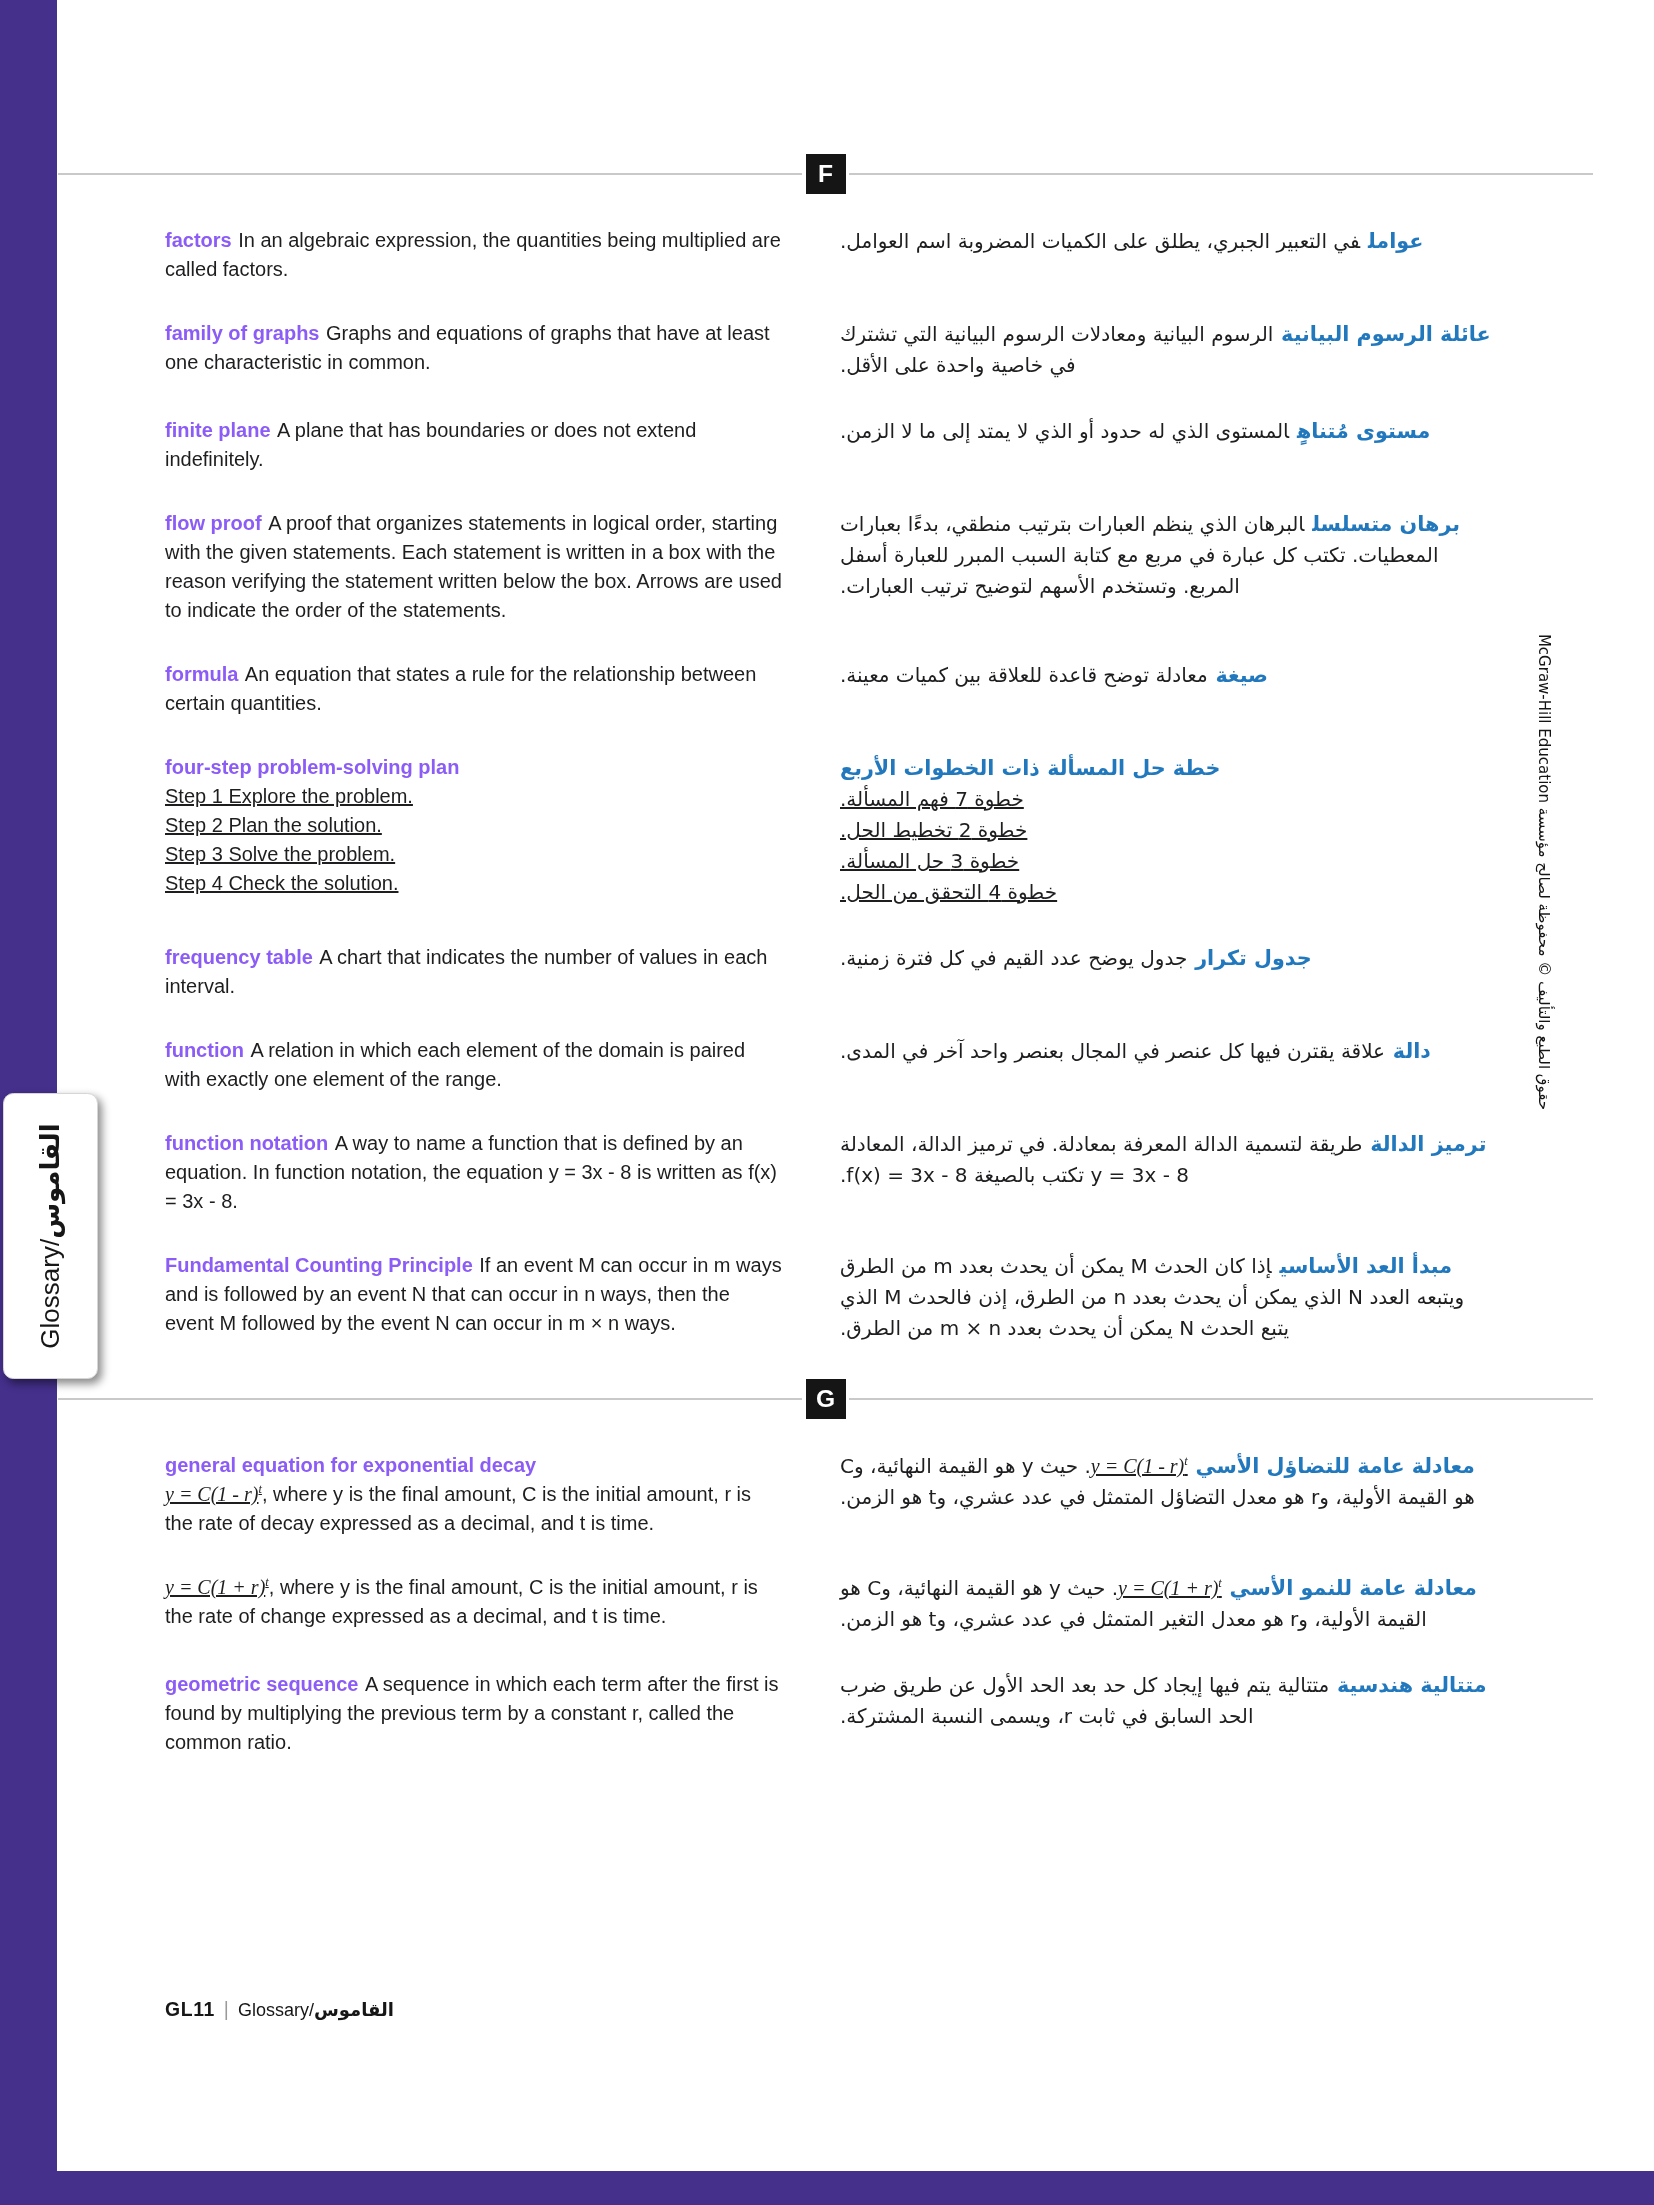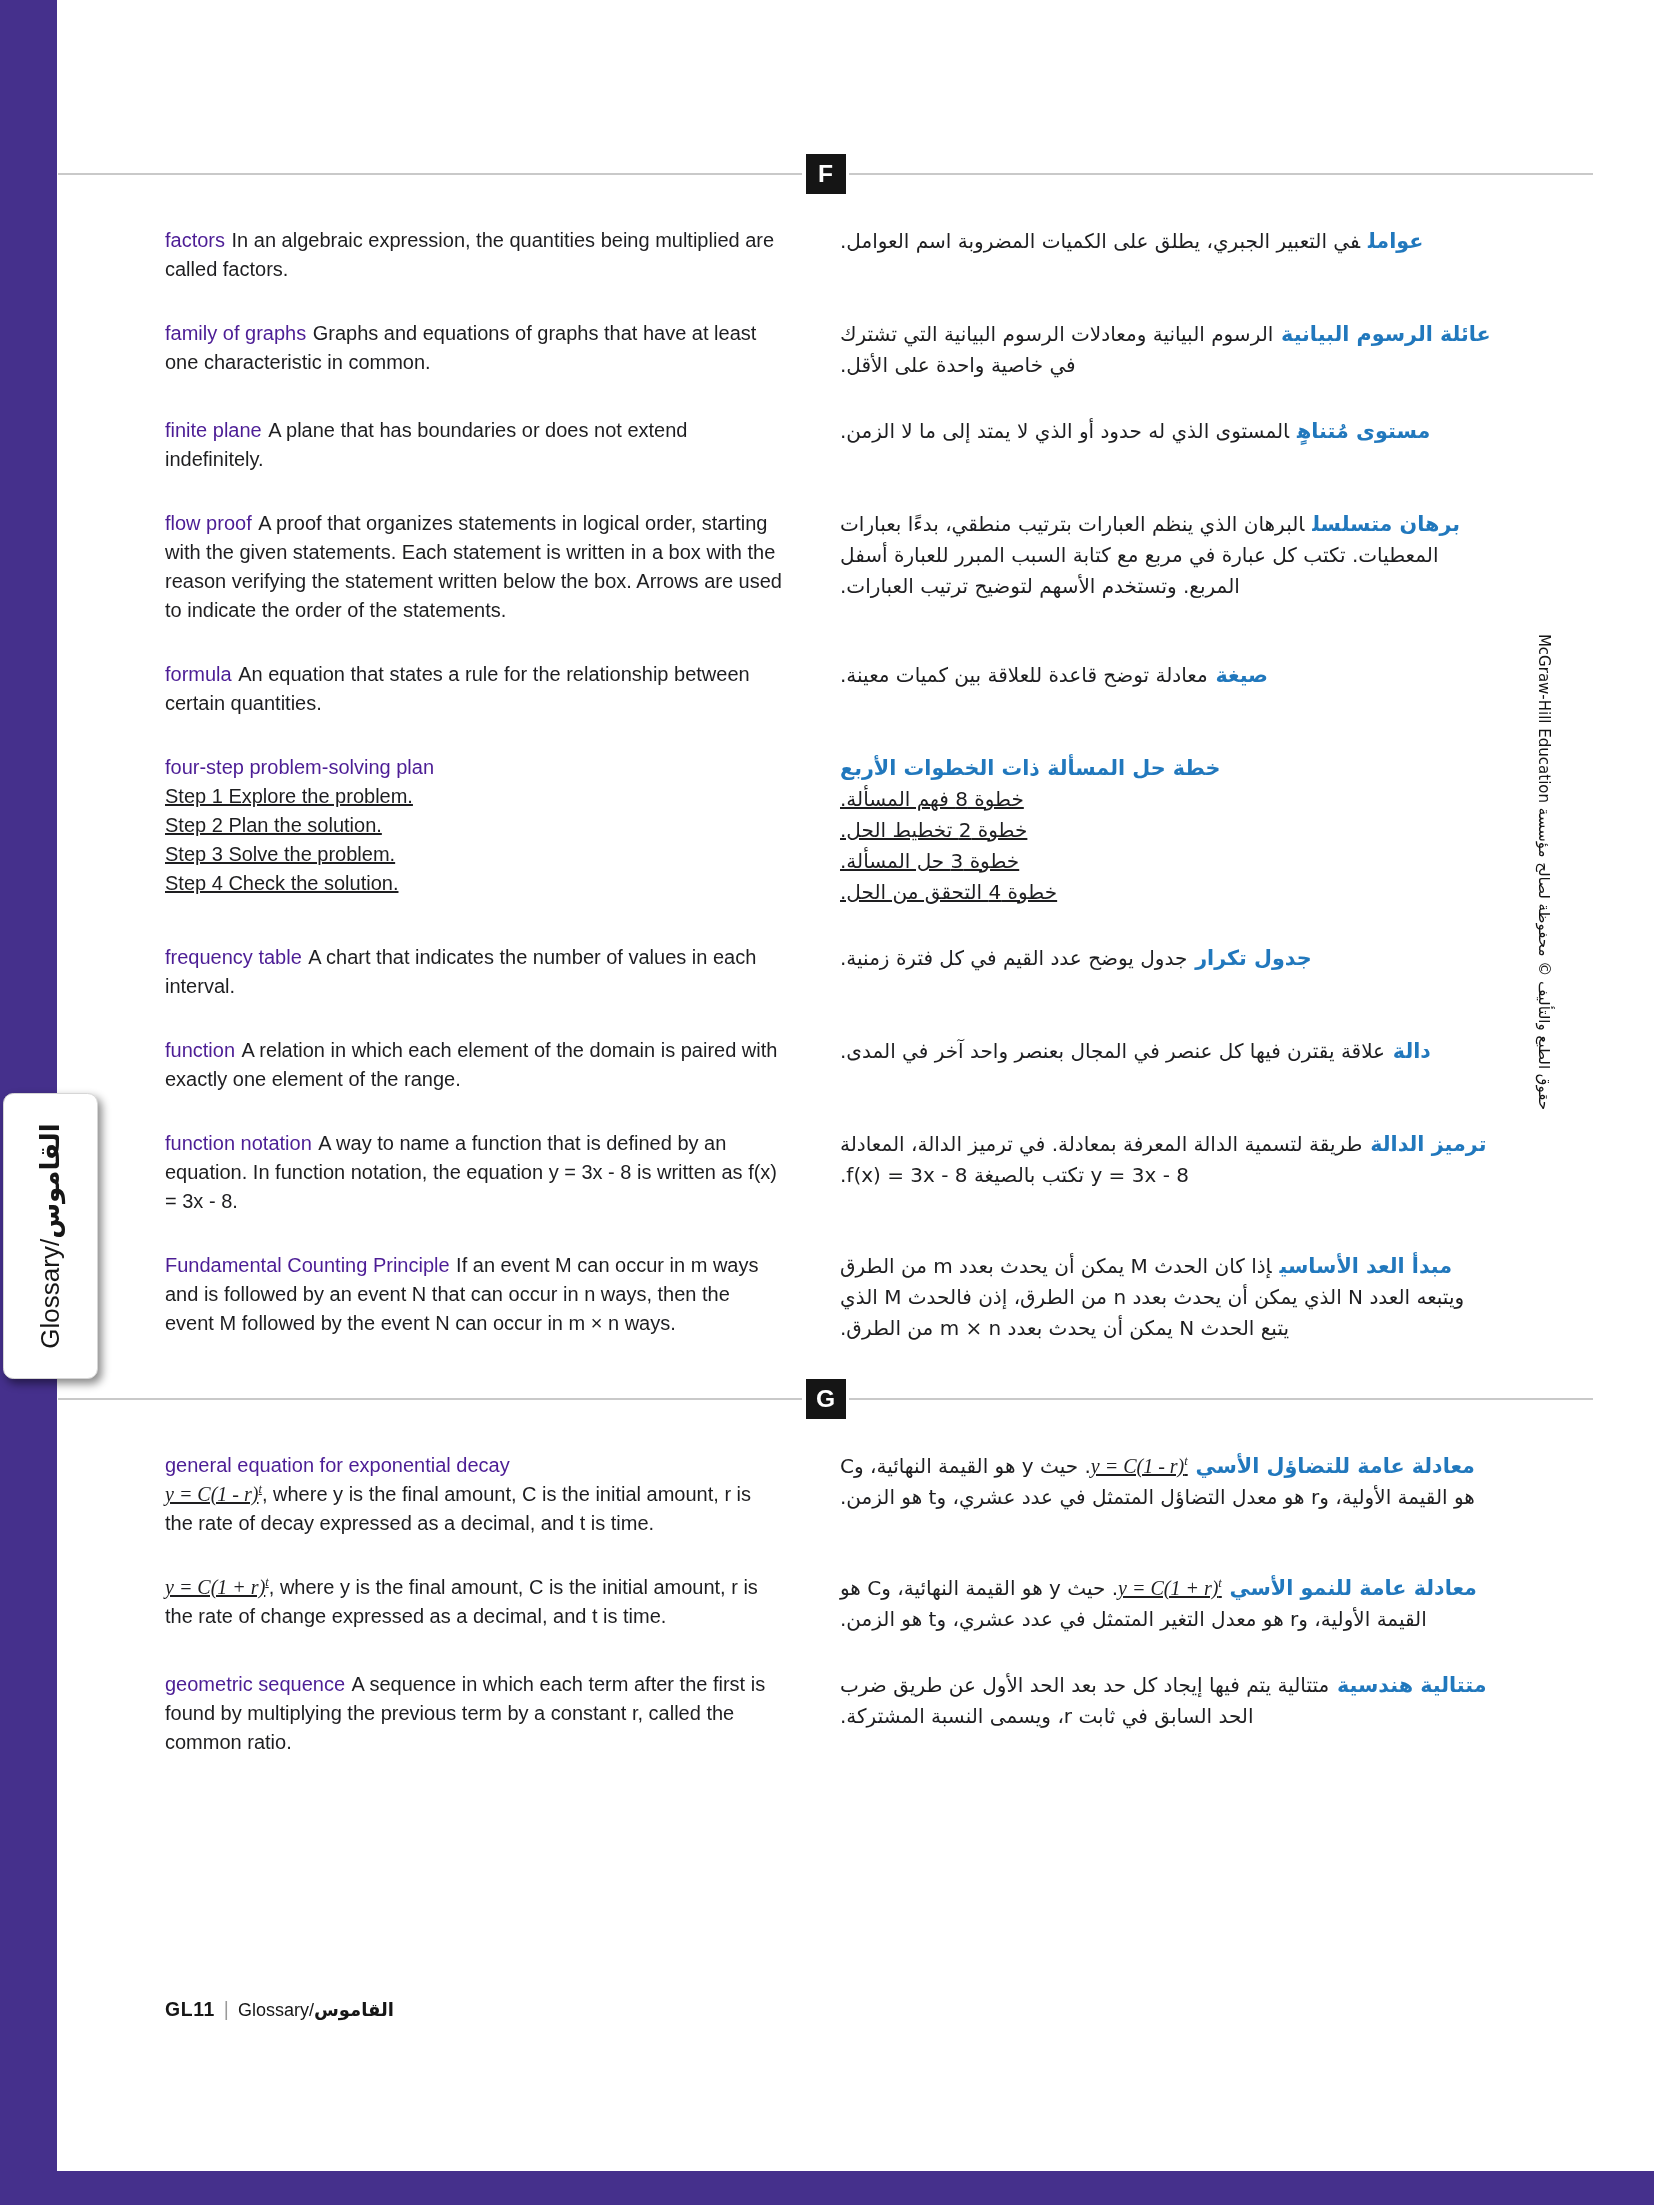--- a/index.html
+++ b/index.html
@@ -16,21 +16,21 @@
   .section-head .rule{flex:1;height:1.3px;background:#c9c9c9;}
   .letter-box{width:40px;height:40px;background:#151515;color:#fff;display:flex;
     align-items:center;justify-content:center;font-size:24.6px;font-weight:bold;margin:0 3.9px;}
   .g-head{margin-top:7.8px;}
 
   .entry{display:flex;justify-content:space-between;margin:0 0 35px 107px;width:1328px;}
   .en{width:619px;font-size:20px;line-height:29px;text-align:left;}
   .ar{width:653px;font-size:20px;line-height:31px;direction:rtl;text-align:left;
       font-family:"DejaVu Sans","Liberation Sans",sans-serif;}
   p{margin:0;}
-  .term{color:#4c1d95;font-weight:normal;margin-right:6.5px;}
+  .term{color:#8b5cf6;font-weight:bold;margin-right:6.5px;}
   .term-block{display:block;margin-right:0;}
   .ar-term{color:#2178bd;font-weight:bold;margin-left:7.8px;font-size:20.7px;}
   .ar-term-block{display:block;margin-left:0;}
   .step{margin:0;text-decoration:underline;}
   sup{font-size:0.62em;line-height:0;}
   .formula{font-family:"Liberation Serif",serif;font-style:italic;text-decoration:underline;}
   .ar .formula{direction:ltr;unicode-bidi:isolate;}
 
   .side-tab{position:absolute;left:2.6px;top:1093px;width:93px;height:284px;background:#fff;
     border:1.3px solid #d6d6d6;border-radius:10.3px;box-shadow:3.2px 4.5px 9px rgba(0,0,0,0.45);}
@@ -115,21 +115,21 @@
         </p>
       <p class="step">Step 1  Explore the problem.</p>
       <p class="step">Step 2  Plan the solution.</p>
       <p class="step">Step 3  Solve the problem.</p>
       <p class="step">Step 4  Check the solution.</p>
     </div>
     <div class="ar" dir="rtl">
       <p>
           <span class="ar-term ar-term-block">خطة حل المسألة ذات الخطوات الأربع</span>
         </p>
-      <p class="step">خطوة 8  فهم المسألة.</p>
+      <p class="step">خطوة 7  فهم المسألة.</p>
       <p class="step">خطوة 2  تخطيط الحل.</p>
       <p class="step">خطوة 3  حل المسألة.</p>
       <p class="step">خطوة 4  التحقق من الحل.</p>
     </div>
   </div>
 
   <div class="entry">
     <p class="en">
       <span class="term">frequency table</span><span>A chart that indicates the number of values in each interval.</span>
     </p>

